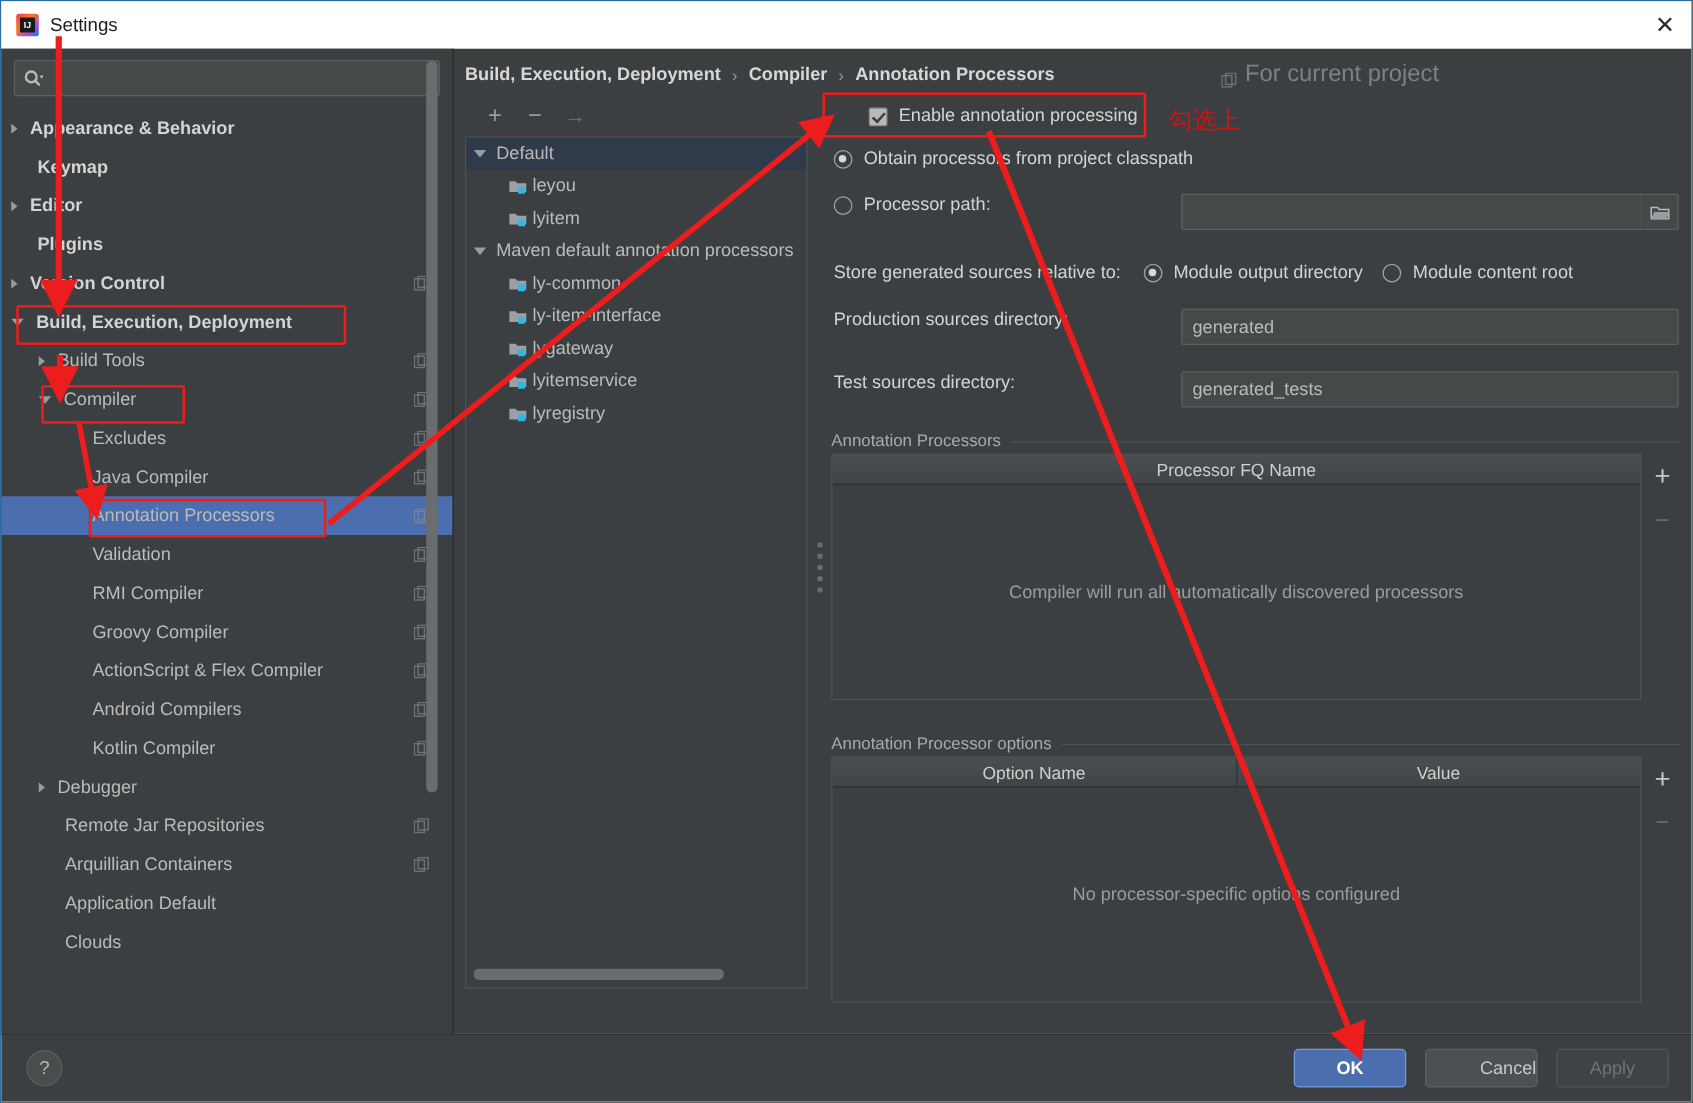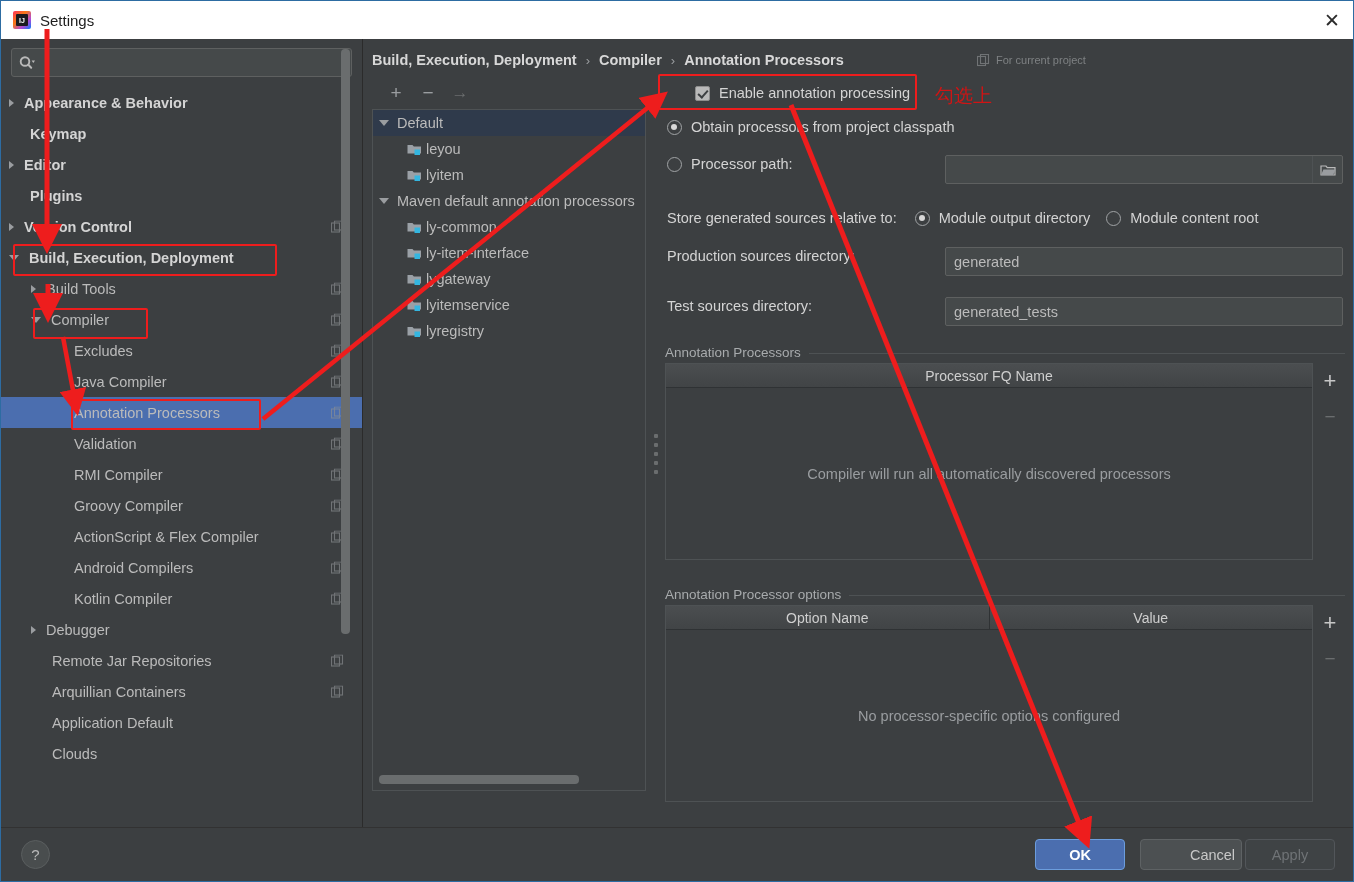--- a/index.html
+++ b/index.html
@@ -118,22 +118,22 @@
   }
   .breadcrumb {
     position: absolute; left: 9px; top: 10px; height: 22px;
     display: flex; align-items: center; gap: 9px;
     color: #d8d8d8; font-size: 14.5px; font-weight: bold;
     font-family: "Liberation Sans", sans-serif;
   }
   .bc-sep { color: #9a9da0; font-weight: normal; font-size: 13px; }
   .for-proj {
     position: absolute; left: 576px; top: 10px; height: 22px;
-    display: flex; align-items: center; gap: 6px;
-    color: #7e8183; font-size: 11px;
+    display: flex; align-items: flex-end; gap: 6px;
+    color: #7e8183; font-size: 19px;
     font-family: "Liberation Sans", sans-serif;
     padding-left: 38px;
   }
   .for-proj svg { display: block; opacity: .8; }
 
   
   .mid-panel {
     position: absolute; left: 9px; top: 38px; width: 274px; height: 733px;
     background: #3c3f41;
   }
@@ -747,21 +747,21 @@
           </div>
         </div>
 
       </div>
     </div>
   </div>
 
   <div class="footer">
     <div class="help-btn">?</div>
     <div class="btn primary" style="left:1034px; width:90px;">OK</div>
-    <div class="btn normal" style="left:1139px; width:102px;padding-left:43px;">Cancel</div>
+    <div class="btn normal" style="left:1139px; width:90px;padding-left:43px;">Cancel</div>
     <div class="btn disabled" style="left:1244px; width:90px;">Apply</div>
   </div>
 
   <div class="overlay">
     <svg width="1354" height="882" style="position:absolute;left:0;top:0;">
       <defs>
         <marker id="ah" markerWidth="6" markerHeight="6" refX="2.6" refY="3" orient="auto">
           <path d="M0,0 L6,3 L0,6 Z" fill="#ee1d1d"></path>
         </marker>
       </defs>

